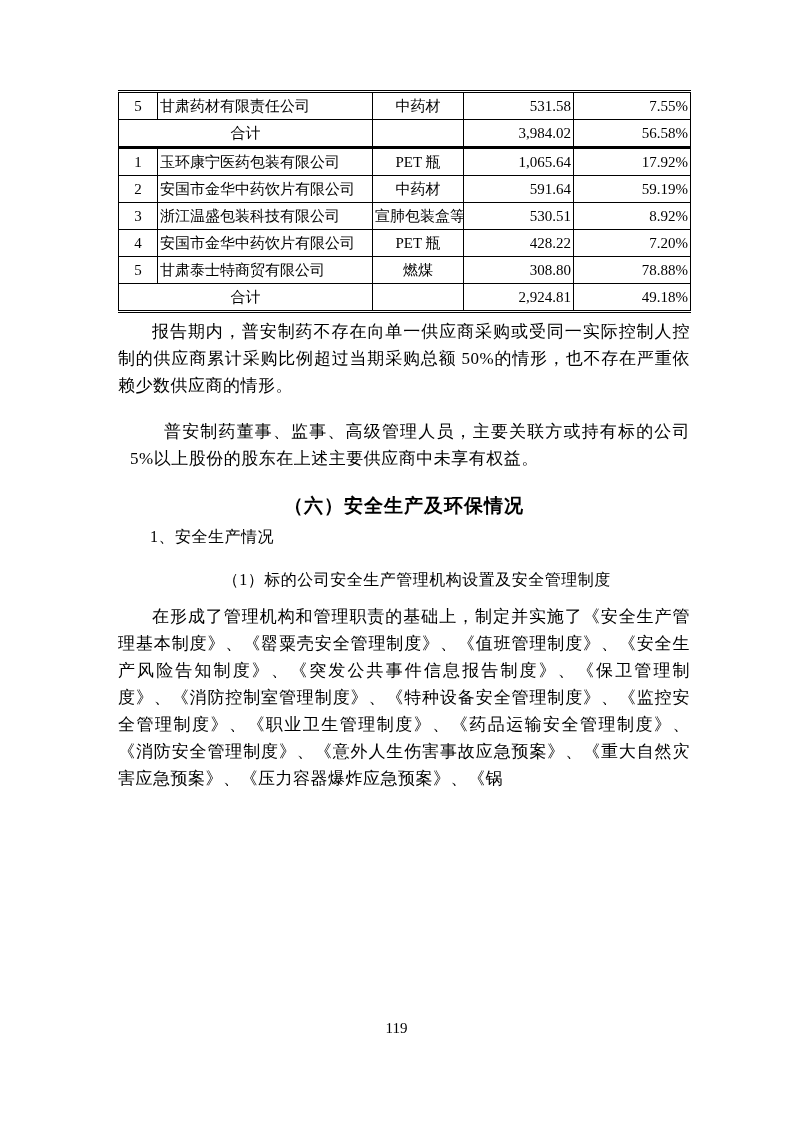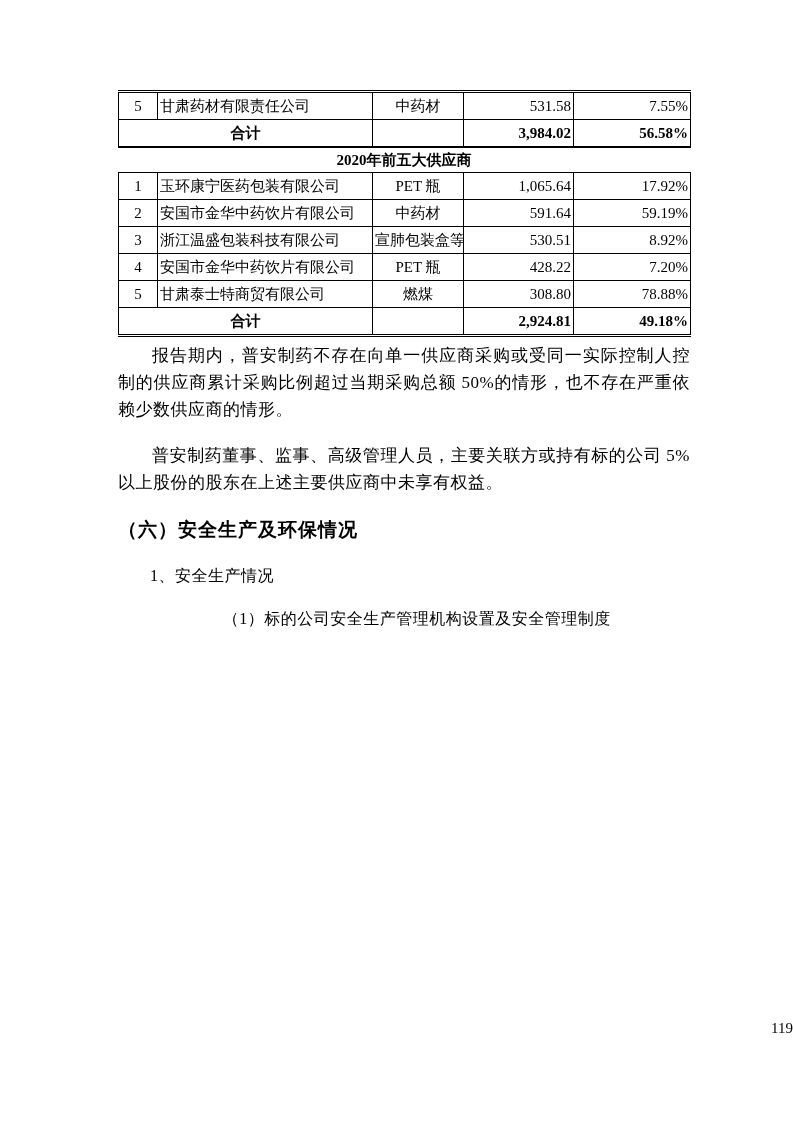--- a/index.html
+++ b/index.html
@@ -32,63 +32,64 @@
     white-space:nowrap;
   }
   table.tbl-top{border-top:3px double #000;}
   table.tbl-top tr.total-row td{border-bottom:2px solid #000;}
   table.tbl-2020{border-bottom:3px double #000;}
   td.c-no{text-align:center;}
   td.c-name{text-align:left;padding-left:6px;margin-top:46px;}
   td.c-prod{text-align:center;}
   td.c-amt{text-align:right;padding-right:7px;}
   td.c-pct{text-align:right;padding-right:7px;}
-  tr.total-row td{font-weight:bold;}
+  tr.total-row td{font-weight:normal;}
   td.c-total{text-align:center;font-weight:bold;}
   .tbl-caption{
     width:572px;
     text-align:center;
     font-weight:bold;
     font-size:15px;
     height:24px;
     line-height:24px;
   }
   
   p.body{
     margin:0;
     font-size:17px;
     line-height:27px;
     text-align:justify;
     text-indent:2em;
     letter-spacing:0.5px;
   }
   p.p1{margin-top:5px;}
-  p.p2{margin-top:19px;}
+  p.p2{margin-top:19px;margin-left:12px;}
   p.p3{margin-top:15px;}
   p.p4{margin-top:10px;}
   h2.sec{
     margin:20px 0 0 0;
     font-family:"Liberation Sans","DejaVu Sans",sans-serif;
     font-weight:bold;
     font-size:19px;
     line-height:28px;
     letter-spacing:1px;
+    text-align:center;
   }
   .subhead{
     font-size:16px;
     line-height:27px;
     letter-spacing:0.5px;
   }
-  .sub1{margin-top:18px;text-indent:2em;}
+  .sub1{margin-top:3px;text-indent:2em;}
   .sub2{margin-top:16px;text-indent:1.6em;text-align:center;}
   .pageno{
     position:absolute;
     top:1020px;left:0;
     width:793px;
-    text-align:right;
+    text-align:center;
     font-size:15px;
   }
 </style>
 </head>
 <body>
 
 <div class="page">
   <div class="content">
 
     <table class="tbl tbl-top">
@@ -109,21 +110,20 @@
         </tr>
         <tr class="total-row">
           <td class="c-total" colspan="2">合计</td>
           <td class="c-prod"></td>
           <td class="c-amt">3,984.02</td>
           <td class="c-pct">56.58%</td>
         </tr>
       </tbody>
     </table>
 
-    <div class="tbl-caption">2020年前五大供应商</div>
 
     <table class="tbl tbl-2020">
       <colgroup>
         <col style="width:39px">
           <col style="width:215px">
           <col style="width:91px">
           <col style="width:110px">
           <col style="width:117px">
       </colgroup>
       <tbody>
@@ -172,17 +172,18 @@
     </table>
 
     <p class="body p1">报告期内，普安制药不存在向单一供应商采购或受同一实际控制人控制的供应商累计采购比例超过当期采购总额 50%的情形，也不存在严重依赖少数供应商的情形。</p>
     <p class="body p2">普安制药董事、监事、高级管理人员，主要关联方或持有标的公司 5%以上股份的股东在上述主要供应商中未享有权益。</p>
 
     <h2 class="sec">（六）安全生产及环保情况</h2>
 
     <div class="subhead sub1">1、安全生产情况</div>
     <div class="subhead sub2">（1）标的公司安全生产管理机构设置及安全管理制度</div>
 
+    <p class="body p4">在形成了管理机构和管理职责的基础上，制定并实施了《安全生产管理基本制度》、《罂粟壳安全管理制度》、《值班管理制度》、《安全生产风险告知制度》、《突发公共事件信息报告制度》、《保卫管理制度》、《消防控制室管理制度》、《特种设备安全管理制度》、《监控安全管理制度》、《职业卫生管理制度》、《药品运输安全管理制度》、《消防安全管理制度》、《意外人生伤害事故应急预案》、《重大自然灾害应急预案》、《压力容器爆炸应急预案》、《锅</p>
 
   </div>
 
   <div class="pageno">119</div>
 </div>
 
 </body></html>

